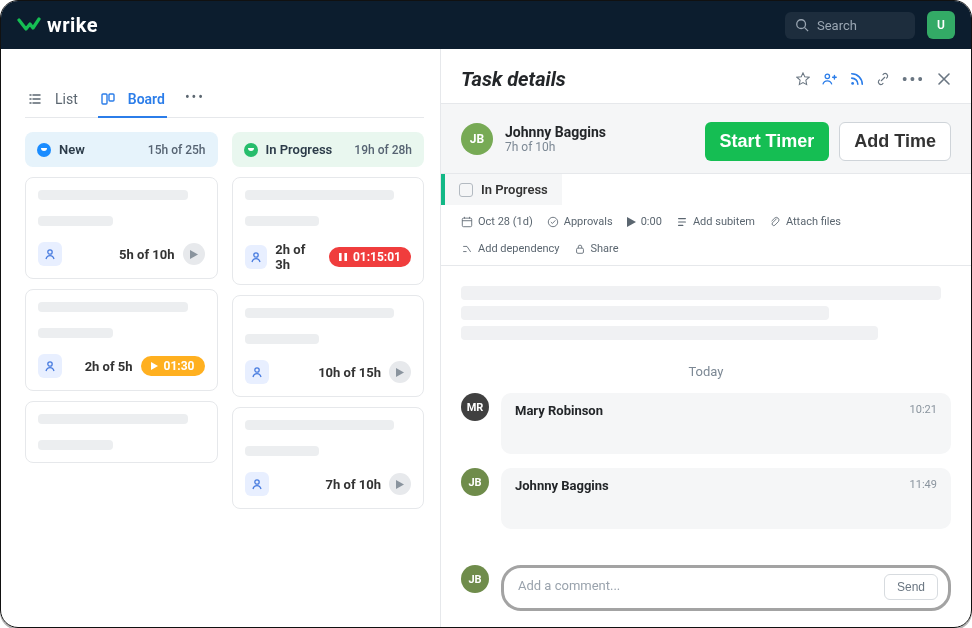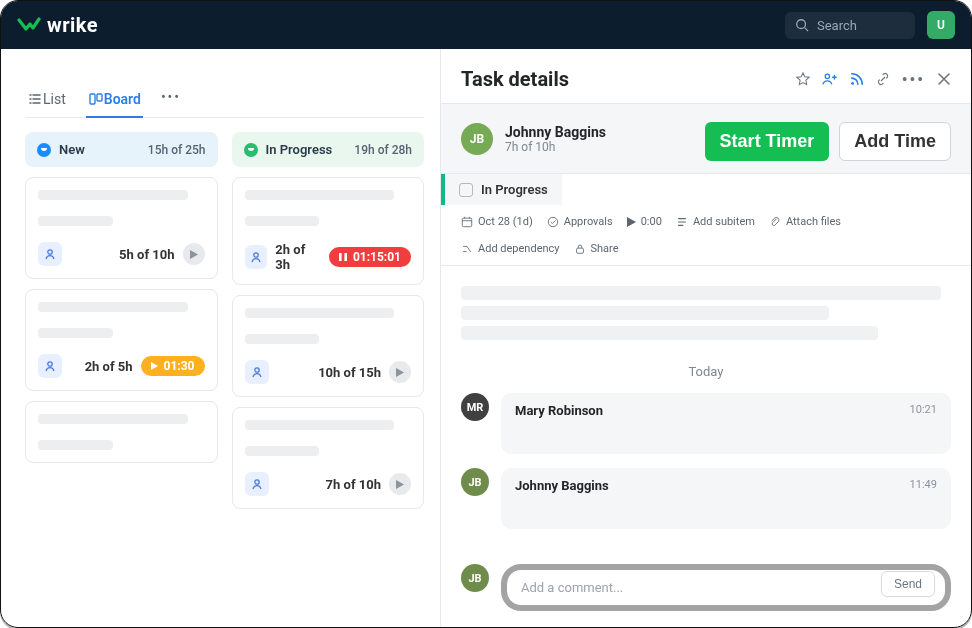--- a/index.html
+++ b/index.html
@@ -19,21 +19,21 @@
   .pm-title { font-size: 20px; font-weight: 700; }
   .hourly { display:flex; align-items:center; gap:5px; color:#0abf53; font-size:13px; font-weight:600;}
   .circ { width:16px; height:16px; border:1.5px solid #0abf53; border-radius:50%; display:flex;align-items:center;justify-content:center; font-size:10px;}
   .pct { display:flex; align-items:center; gap:5px; color:#555; font-size:13px;}
   .pctring { width:18px; height:18px; border:2px solid #d9dde1; border-top-color:#0abf53; border-right-color:#0abf53; border-radius:50%; transform:rotate(-30deg);}
   .hours { display:flex; align-items:center; gap:5px; color:#555; font-size:13px;}
   .hours .iconring{ width:16px;height:16px;border:1.5px solid #555;border-radius:50%;position:relative;}
   .hours .iconring::before{content:'';position:absolute;top:3px;left:7px;width:1.5px;height:5px;background:#555;}
   .hours .iconring::after{content:'';position:absolute;top:7px;left:7px;width:4px;height:1.5px;background:#555;}
   .tabs { display:flex; align-items:center; gap:18px; margin-top:16px; border-bottom:1px solid #e6e8eb; }
-  .tab { display:flex; align-items:center; gap:0; font-size:14px; color:#5b6670; padding:8px 2px 10px; cursor:pointer; position:relative;}
+  .tab { display:flex; align-items:center; gap:12px; font-size:14px; color:#5b6670; padding:8px 2px 10px; cursor:pointer; position:relative;}
   .tab.active { color:#2b7de9; font-weight:600; }
   .tab.active::after{ content:''; position:absolute; left:0;right:0;bottom:-1px;height:2px;background:#2b7de9;}
   .tab .ticon{ width:16px;height:16px; display:flex;align-items:center;justify-content:center; }
   .more-dots{ color:#5b6670; font-size:14px; padding-bottom:6px; letter-spacing:2px;}
   
   .board { display:flex; gap:14px; margin-top:14px; flex:1; overflow:hidden;}
   .col { flex:1; display:flex; flex-direction:column; gap:10px; }
   .colhead { background:#e6f3fb; border-radius:8px; padding:10px 12px; display:flex; align-items:center; gap:8px; font-size:13px; font-weight:600; color:#2c3b49;}
   .colhead.progress{ background:#e9f7ef;}
   .statusdot{ width:14px;height:14px;border-radius:50%; display:flex;align-items:center;justify-content:center;}
@@ -48,21 +48,21 @@
   .assignee { width:24px;height:24px;border-radius:6px;background:#e8efff;color:#4a7de0;display:flex;align-items:center;justify-content:center;}
   .hourstext{ margin-left:auto; font-size:13px; font-weight:700; color:#333;}
   .play{ width:22px;height:22px;border-radius:50%;background:#e7e9ec;display:flex;align-items:center;justify-content:center; }
   .play svg polygon{ fill:#8a949e;}
   .pill{ display:flex;align-items:center;gap:6px;border-radius:14px;padding:3px 10px;font-size:12px;font-weight:700;color:#fff;}
   .pill.red{ background:#f03d3d;}
   .pill.amber{ background:#ffb020;}
   
   .right{ flex:1; display:flex; flex-direction:column; overflow:hidden;}
   .tdhead{ display:flex; align-items:center; padding:18px 20px 12px; gap:12px;}
-  .tdtitle{ font-size:20px; font-weight:700;}
+  .tdtitle{ font-size:20px; font-weight:700;font-style:italic;}
   .tdicons{ margin-left:auto; display:flex; gap:12px; color:#6a7682; align-items:center;}
   .tdicons span{ cursor:pointer; display:flex; align-items:center;}
   .tdsubhead{ background:#f5f6f7; border-top:1px solid #e6e8eb; border-bottom:1px solid #e6e8eb; padding:12px 20px; display:flex; align-items:center; gap:12px;}
   .pavatar{ width:32px;height:32px;border-radius:50%; background:#7a5; display:flex;align-items:center;justify-content:center;color:#fff;font-weight:700;font-size:12px;}
   .tduser{ display:flex; flex-direction:column;}
   .tduser .name{ font-weight:700; font-size:14px;}
   .tduser .sub{ font-size:12px; color:#7c8894;}
   .tdactions{ margin-left:auto; display:flex; gap:10px;}
   .btn{ border-radius:6px; font-size:18px; font-weight:600; padding:8px 14px; border:1px solid transparent; cursor:pointer;margin-top:6px;}
   .btn.green{ background:#15be53; color:#fff;}
@@ -77,21 +77,21 @@
   .bskl{ background:#f0f1f3; border-radius:4px; height:14px; margin:6px 0;}
   .bskl.a{ width:98%;} .bskl.b{width:75%;} .bskl.c{width:85%;}
   .today{ text-align:center; color:#7c8894; font-size:13px; margin:14px 0 8px;}
   .comment{ display:flex; gap:12px; padding:6px 20px 8px;}
   .cavatar{ width:28px;height:28px;border-radius:50%;background:#404040;color:#fff;display:flex;align-items:center;justify-content:center;font-size:11px;font-weight:700;flex-shrink:0;}
   .cavatar.alt{ background:#6f8c4b;}
   .cbubble{ flex:1; background:#f5f6f7; border-radius:10px; padding:10px 14px 36px; position:relative;}
   .cbubble .who{ font-weight:700; font-size:13px;}
   .cbubble .time{ position:absolute; top:10px; right:14px; font-size:11px; color:#8a949e;}
   .composer{ margin-top:auto; padding:12px 20px 16px; display:flex; gap:12px; align-items:flex-start;}
-  .composer .cbox{ flex:1; border:6px solid #a3a3a3; border-radius:20px; min-height:46px; padding:10px 14px; font-size:13px; color:#9aa3ad; position:relative;}
+  .composer .cbox{ flex:1; border:3px solid #a3a3a3; border-radius:20px; min-height:46px; padding:10px 14px; font-size:13px; color:#9aa3ad; position:relative;}
   .sendbtn{ position:absolute; bottom:8px; right:10px; border:1px solid #d7dbdf; background:#fff; border-radius:6px; padding:5px 12px; font-size:12px; color:#6a7682;}
 </style>
 </head>
 <body>
 
 <div class="app">
 
   <div class="topbar">
     <div class="logo">
       <svg width="24" height="18" viewBox="0 0 24 18">

